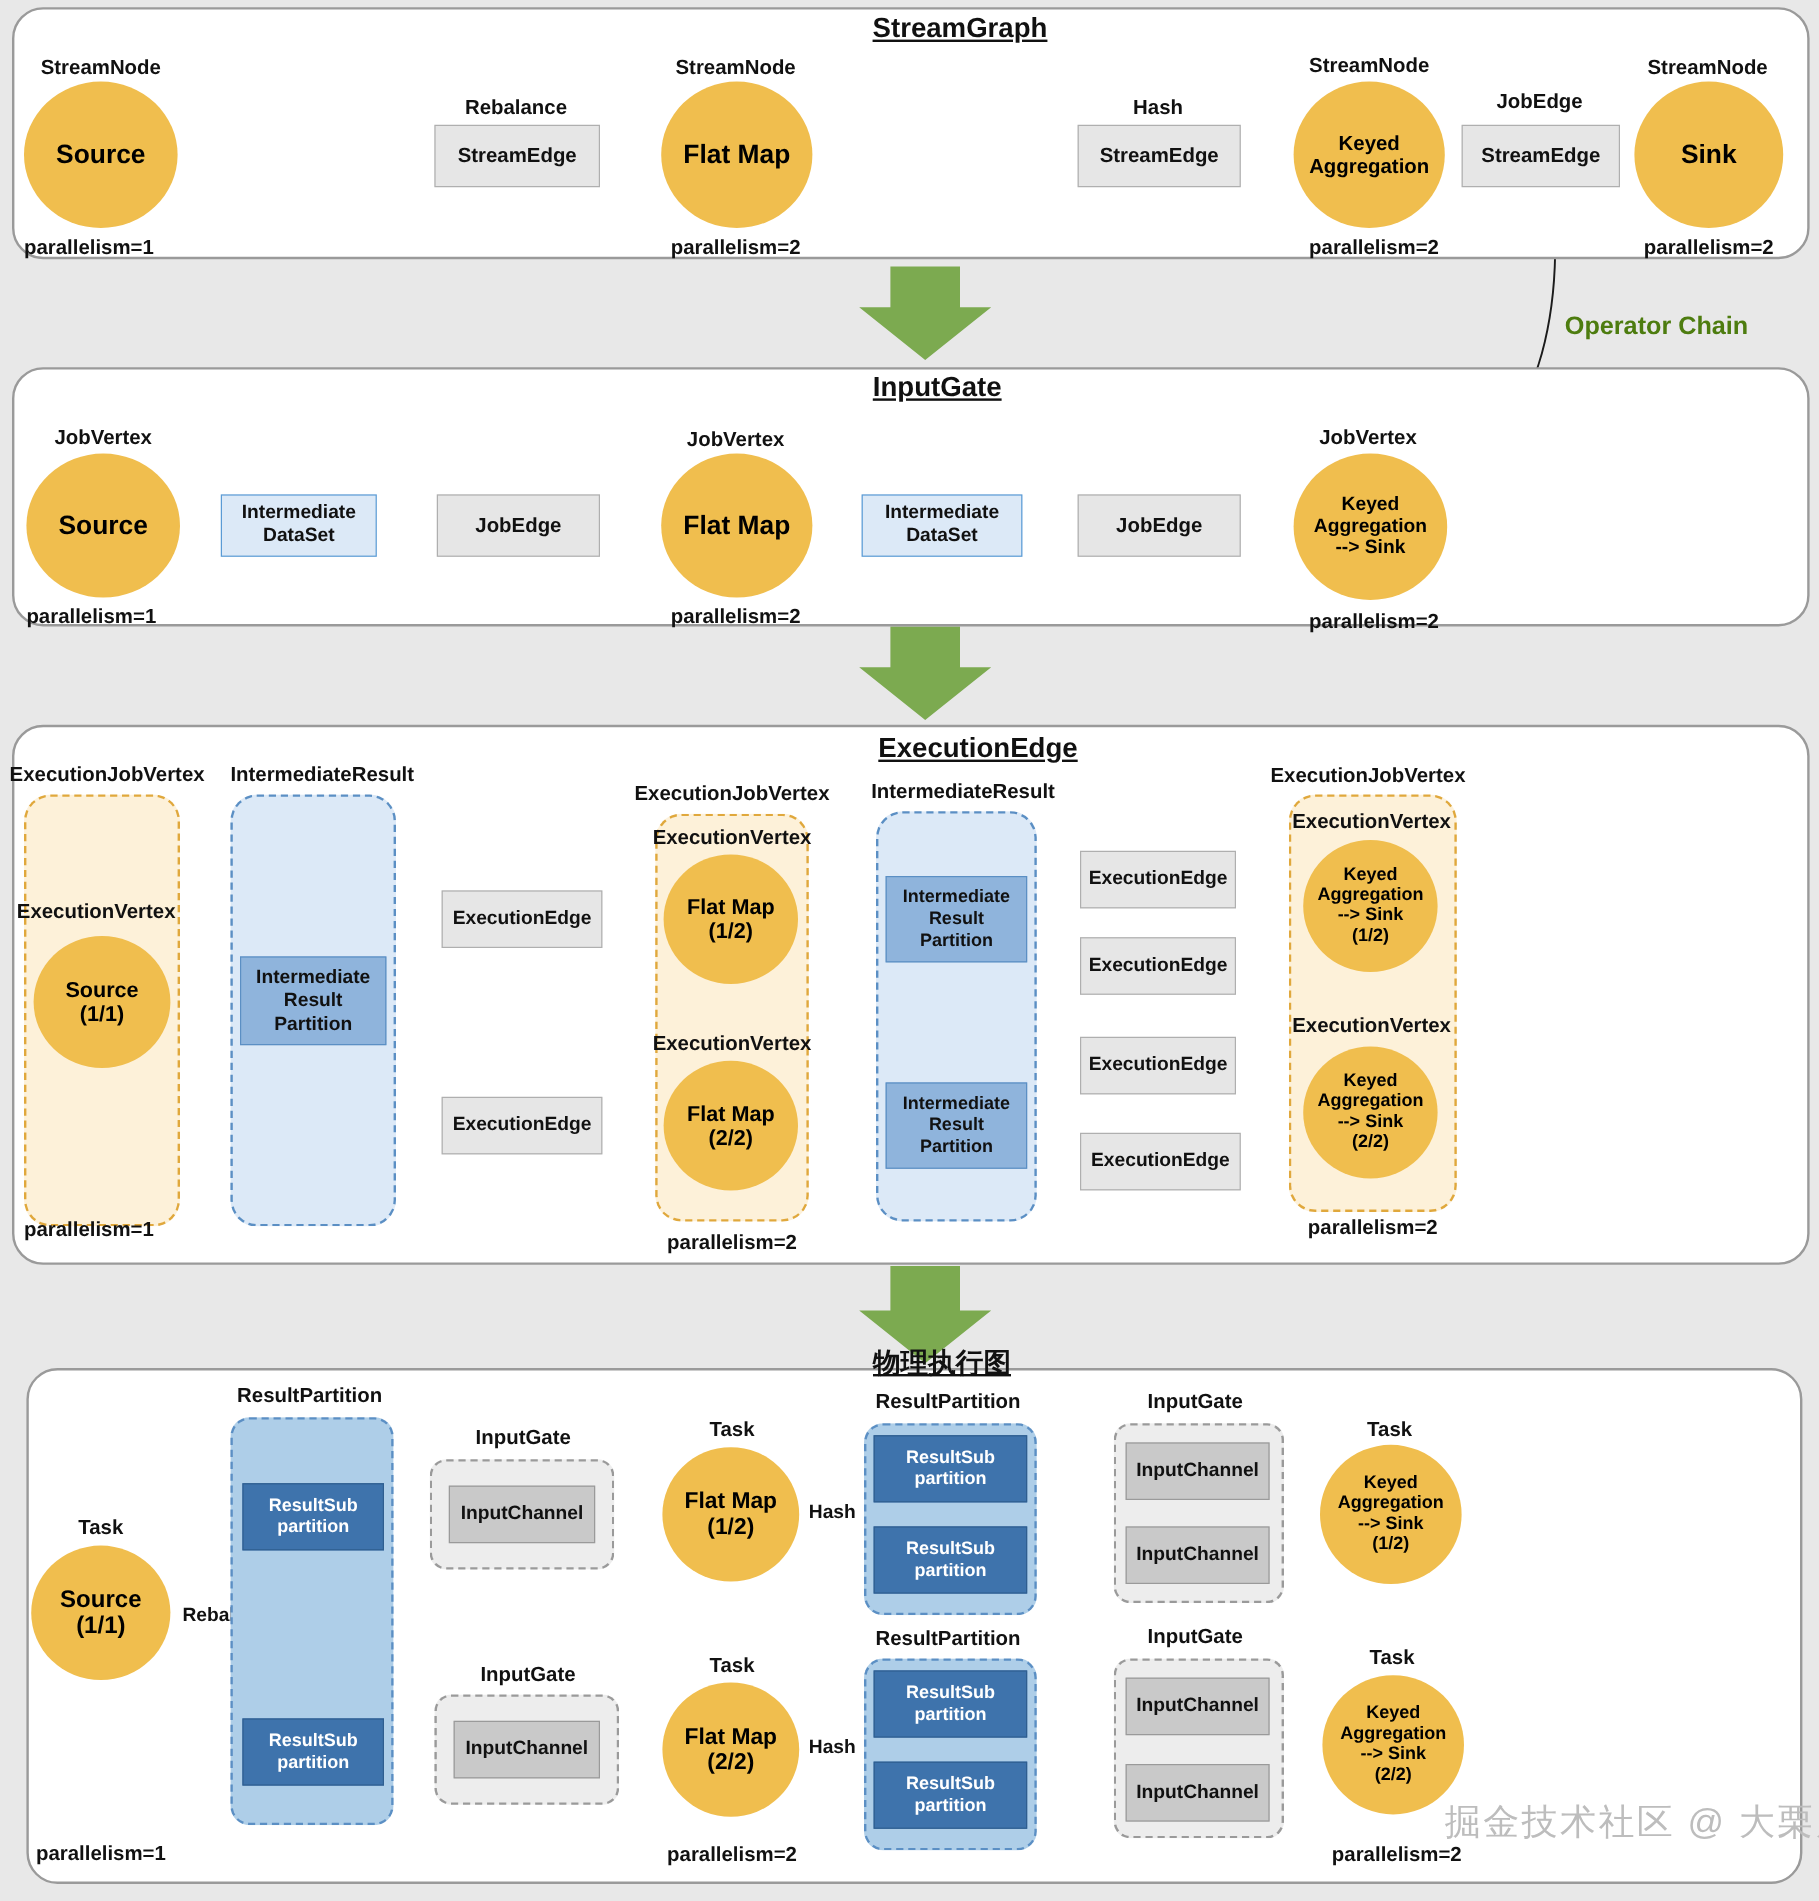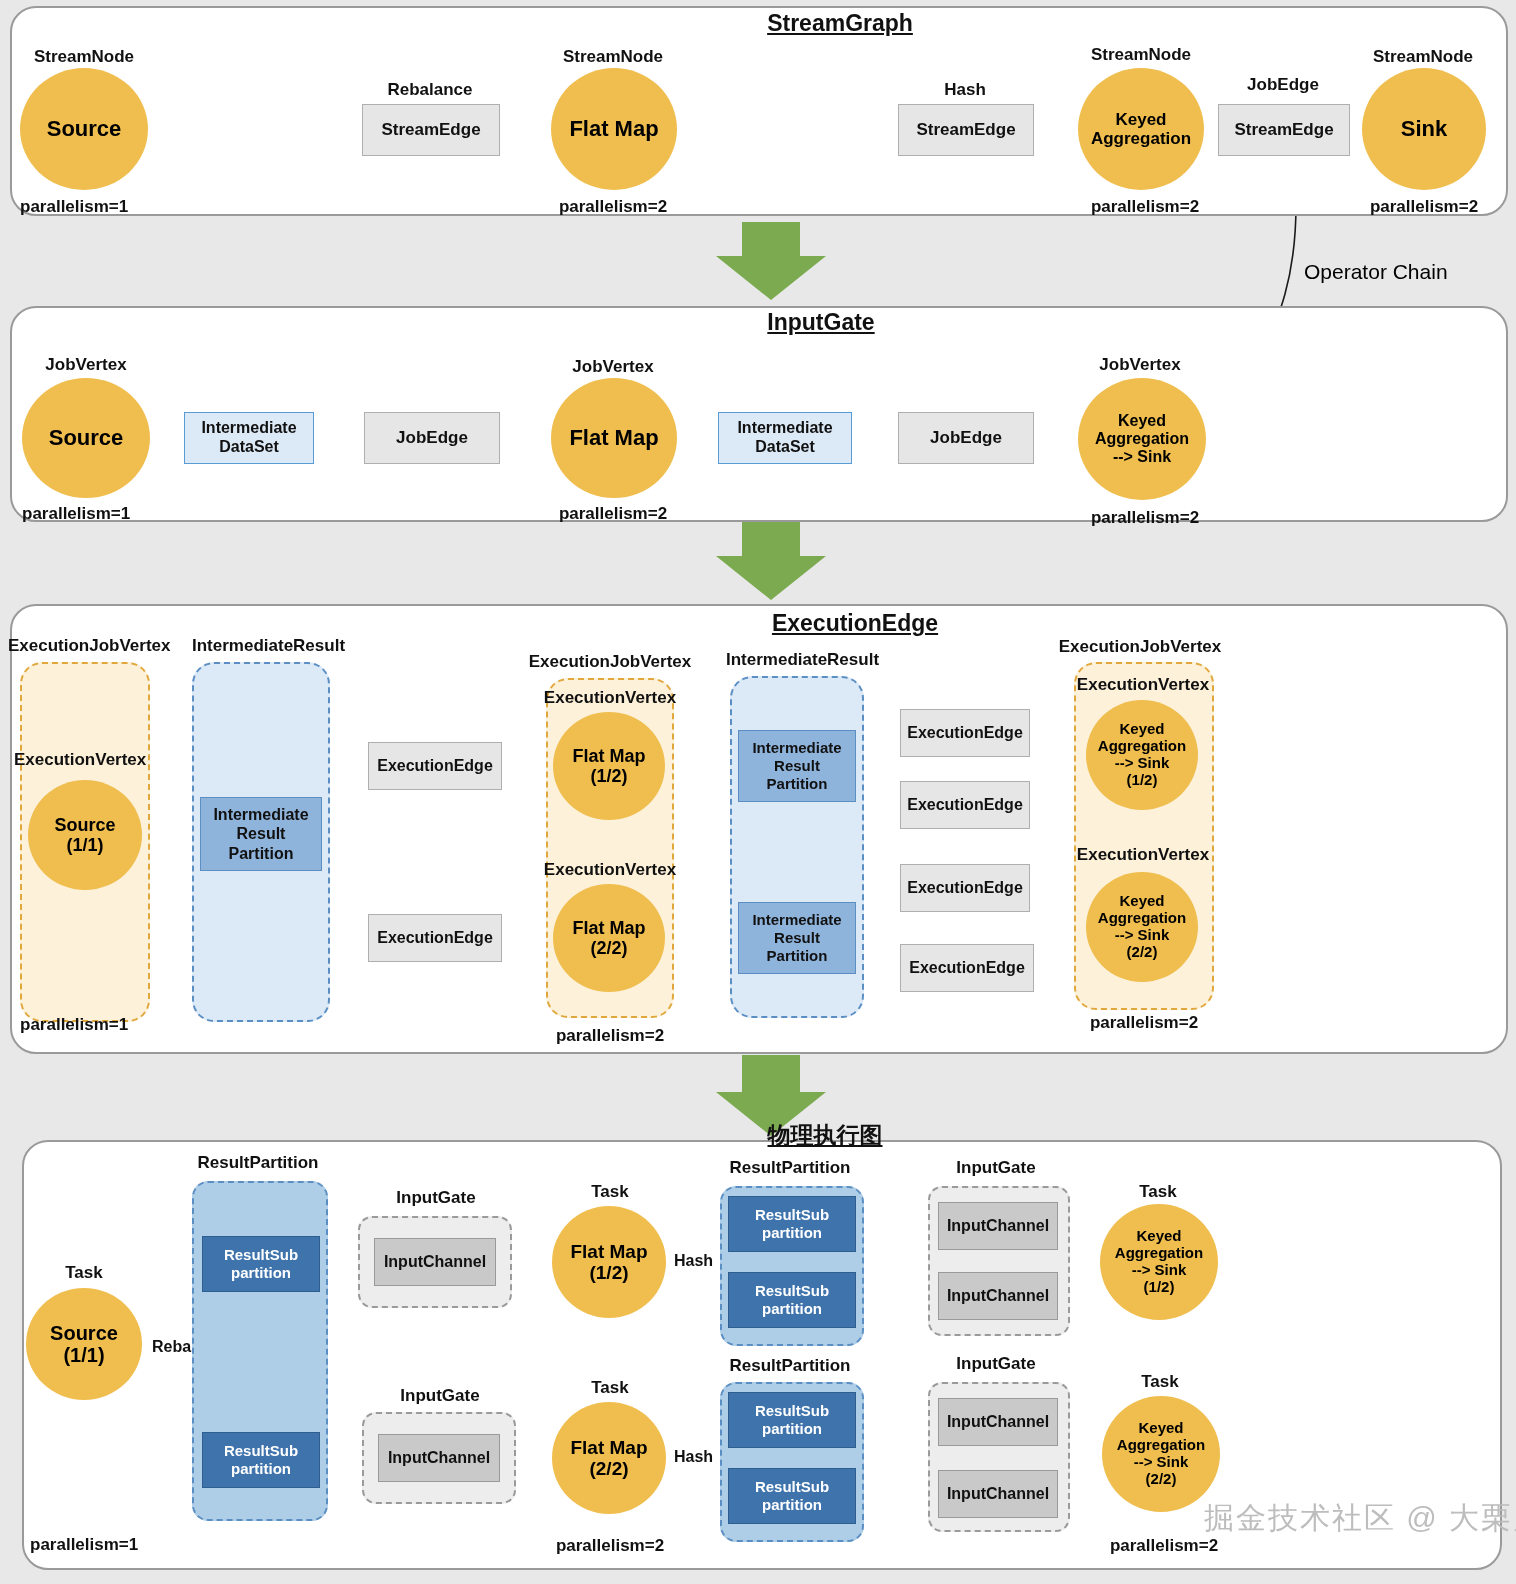--- a/index.html
+++ b/index.html
@@ -18,21 +18,20 @@
     border-radius:26px;
     box-sizing:border-box;
   }
   .panel-title{
     position:absolute;
     font-size:23px;font-weight:bold;color:#111;
     text-decoration:underline;
     text-align:center;
     white-space:nowrap;
     transform:translateX(-50%);
-    margin-left:40px;
   }
   
   .circle{
     position:absolute;
     background:#F0BE4E;
     border-radius:50%;
     display:flex;align-items:center;justify-content:center;
     text-align:center;
     font-weight:bold;color:#000;
     line-height:1.12;
@@ -126,21 +125,21 @@
     position:absolute;
     background:#C9C9C9;
     border:1px solid #9A9A9A;
     display:flex;align-items:center;justify-content:center;
     font-weight:bold;font-size:16px;color:#111;
     box-sizing:border-box;
   }
   .svglayer{position:absolute;left:0;top:0;width:1516px;height:1584px;pointer-events:none;}
   .opchain{
     position:absolute;
-    font-size:21px;font-weight:normal;color:#000000;
+    font-size:21px;font-weight:bold;color:#4d7c0f;
     white-space:nowrap;
   }
   .edge-label{
     position:absolute;
     font-size:16px;font-weight:bold;color:#111;
     white-space:nowrap;
   }
   .watermark{
     position:absolute;
     font-size:30px;color:#BDBDBD;

